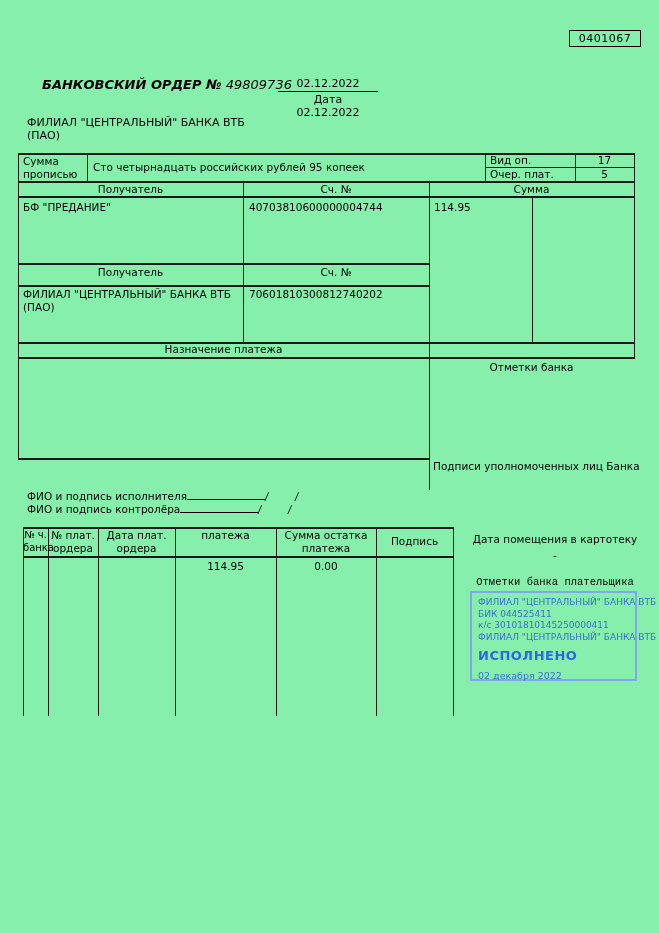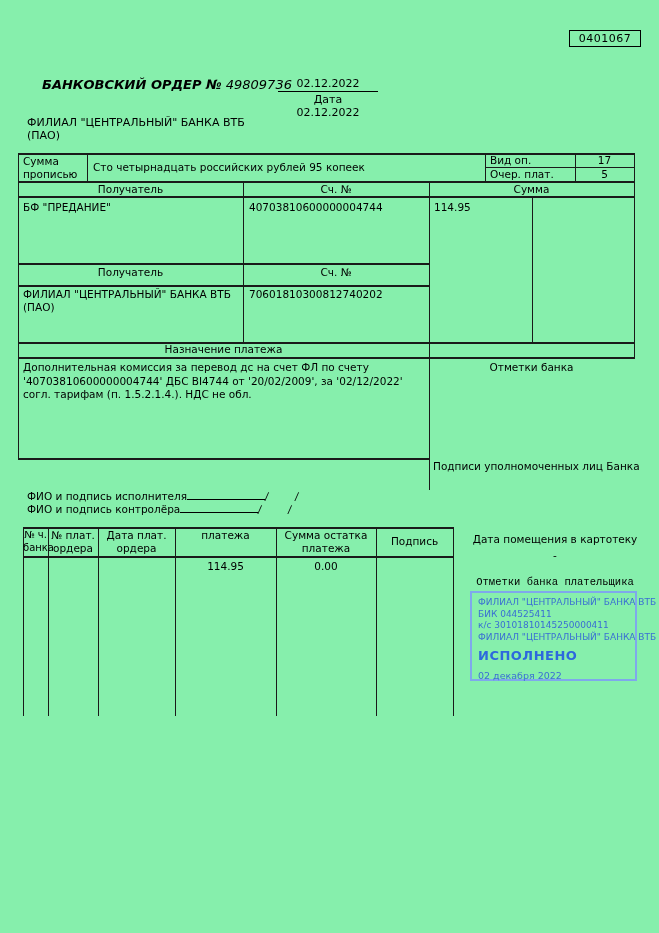--- a/index.html
+++ b/index.html
@@ -103,21 +103,20 @@
   <div class="abs t center" style="left:18px;top:266px;width:225px;">Получатель</div>
   <div class="abs t center" style="left:243px;top:266px;width:186px;">Сч. №</div>
 
   <div class="abs t" style="left:23px;top:288px;">
     <div>ФИЛИАЛ "ЦЕНТРАЛЬНЫЙ" БАНКА ВТБ</div>
     <div>(ПАО)</div>
   </div>
   <div class="abs t" style="left:249px;top:288px;">70601810300812740202</div>
 
   <div class="abs t center" style="left:18px;top:343px;width:411px;">Назначение платежа</div>
-  <div class="abs purpose" style="left:23px;top:361px;width:402px;">Дополнительная комиссия за перевод дс на счет ФЛ по счету '40703810600000004744' ДБС BI4744 от '20/02/2009', за '02/12/2022' согл. тарифам (п. 1.5.2.1.4.). НДС не обл.</div>
 
   <div class="abs t center" style="left:429px;top:361px;width:205px;">Отметки банка</div>
   <div class="abs t" style="left:433px;top:460px;">Подписи уполномоченных лиц Банка</div>
 
   <div class="abs sig-row" style="left:27px;top:489px;">
     <span>ФИО и подпись исполнителя</span><span class="sig-line"></span><span class="slash">/</span><span class="gap28"></span><span class="slash">/</span>
   </div>
   <div class="abs sig-row" style="left:27px;top:502px;">
     <span>ФИО и подпись контролёра</span><span class="sig-line"></span><span class="slash">/</span><span class="gap28"></span><span class="slash">/</span>
   </div>

